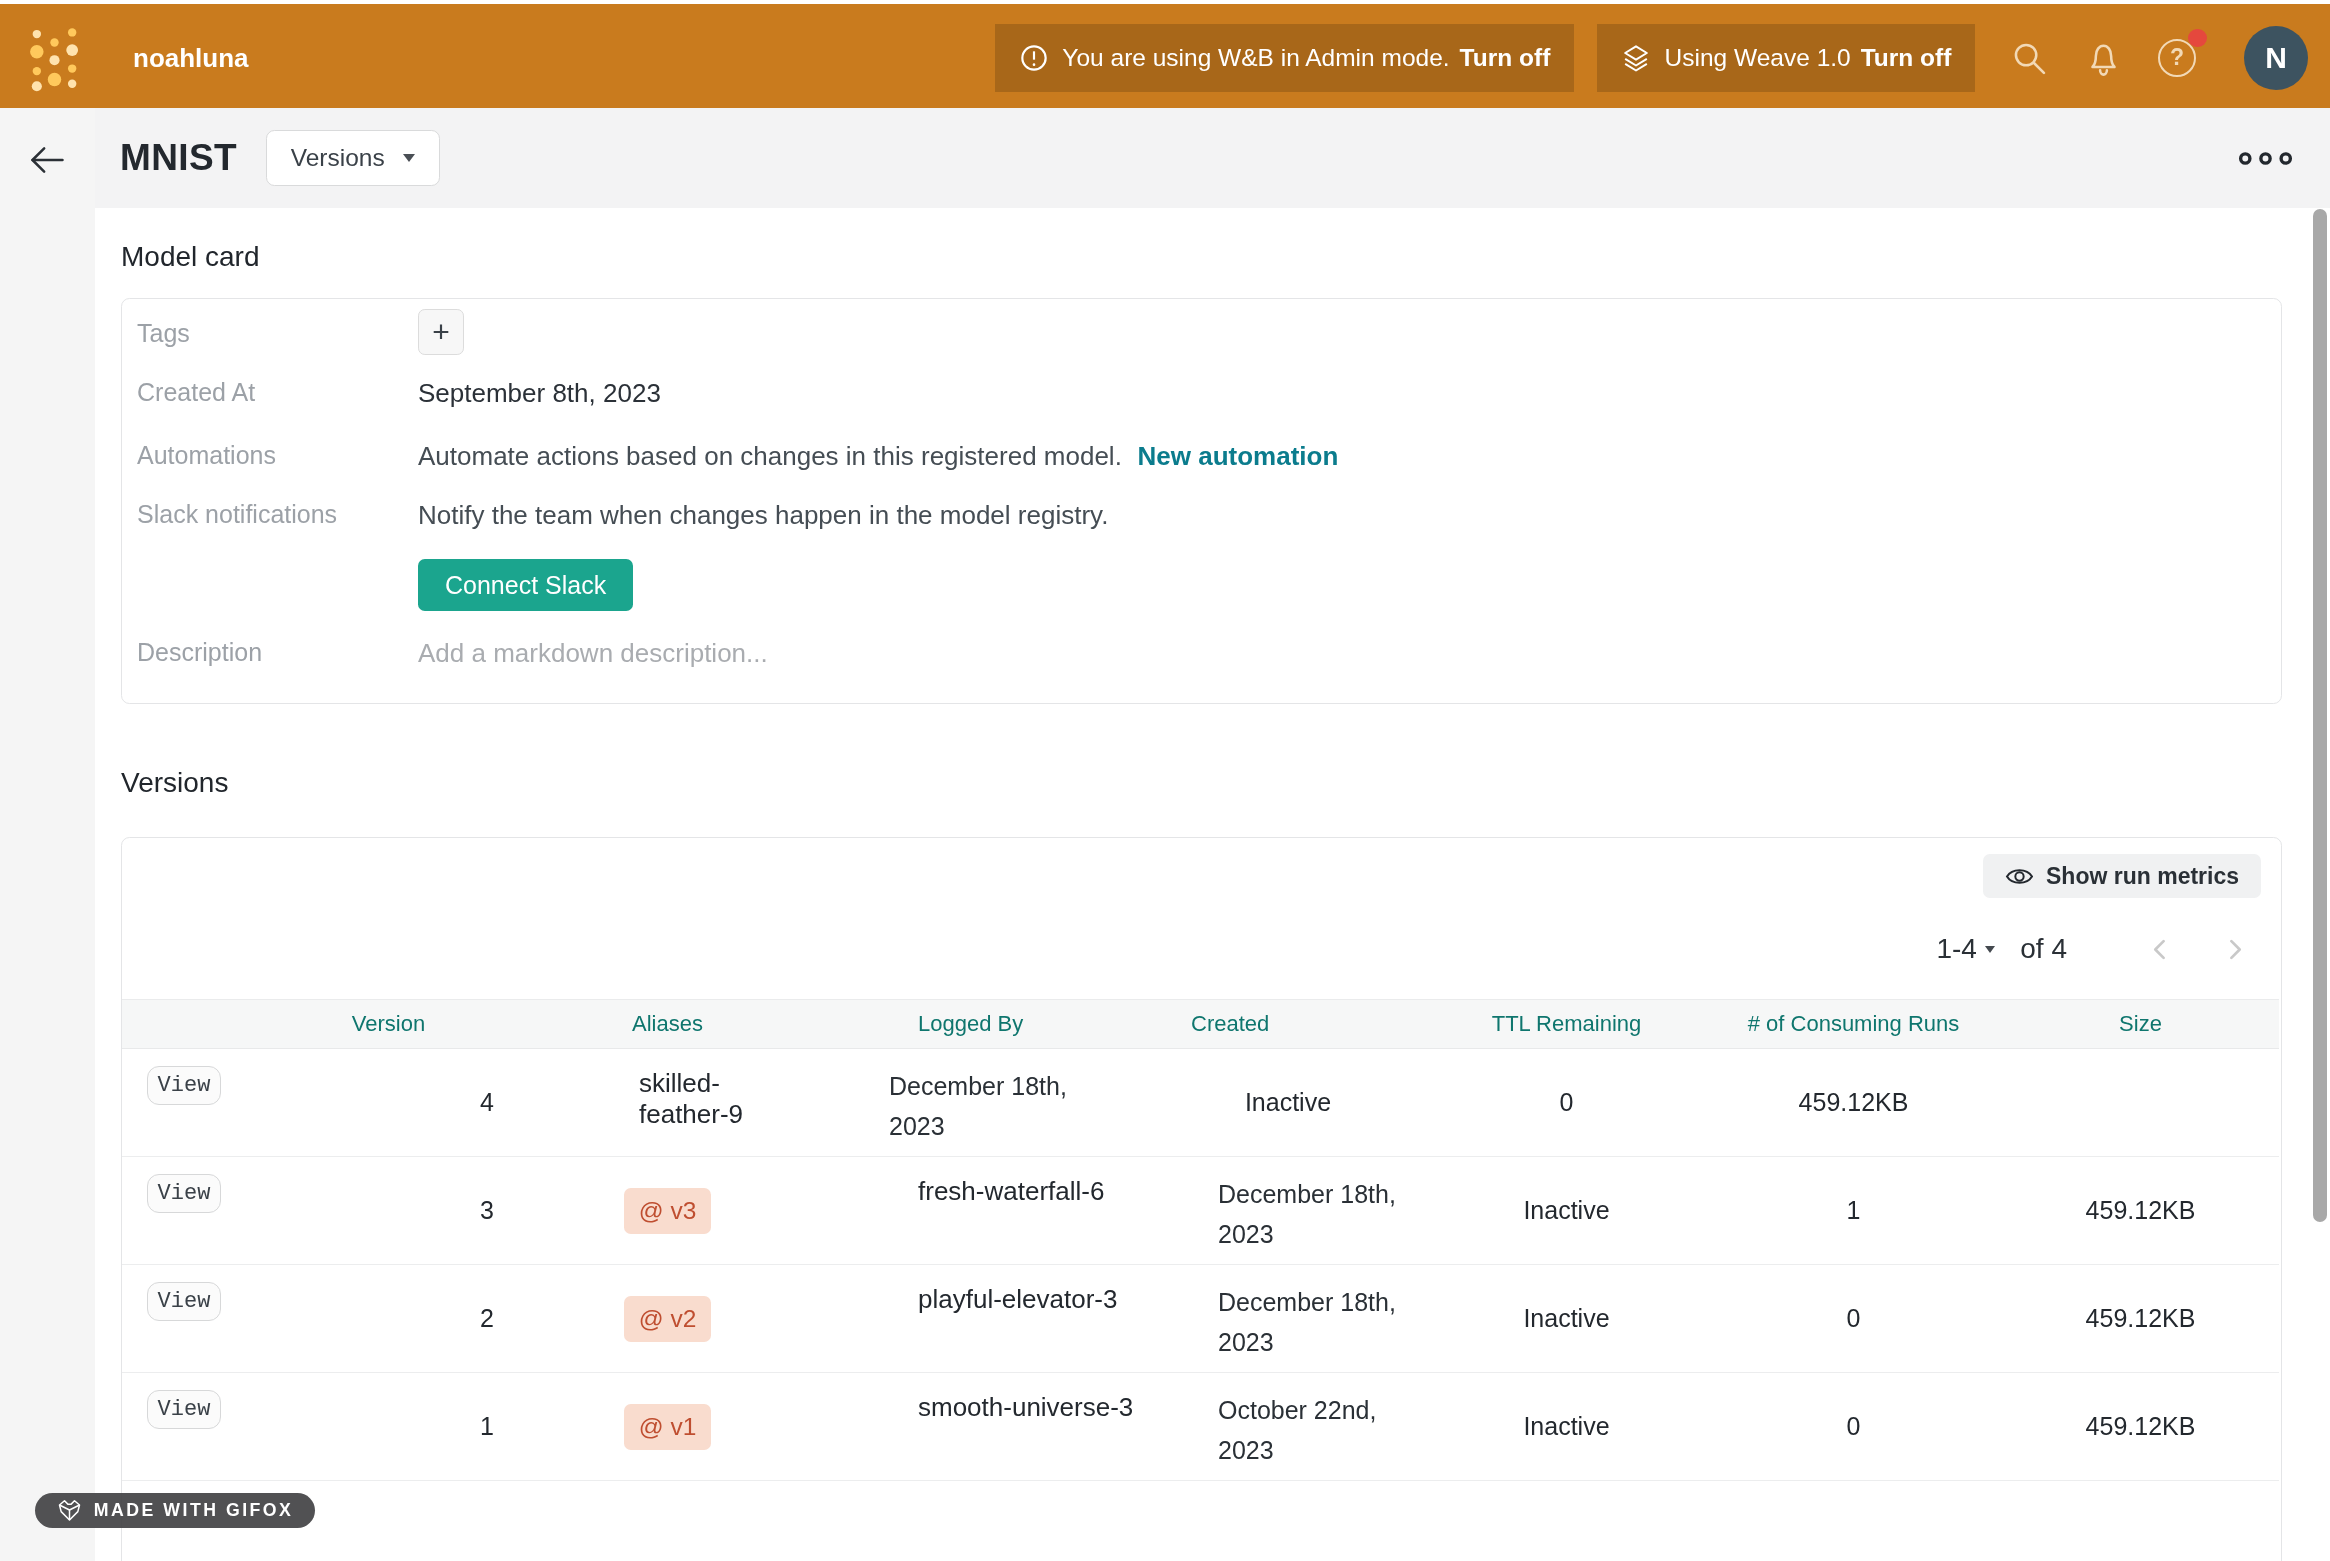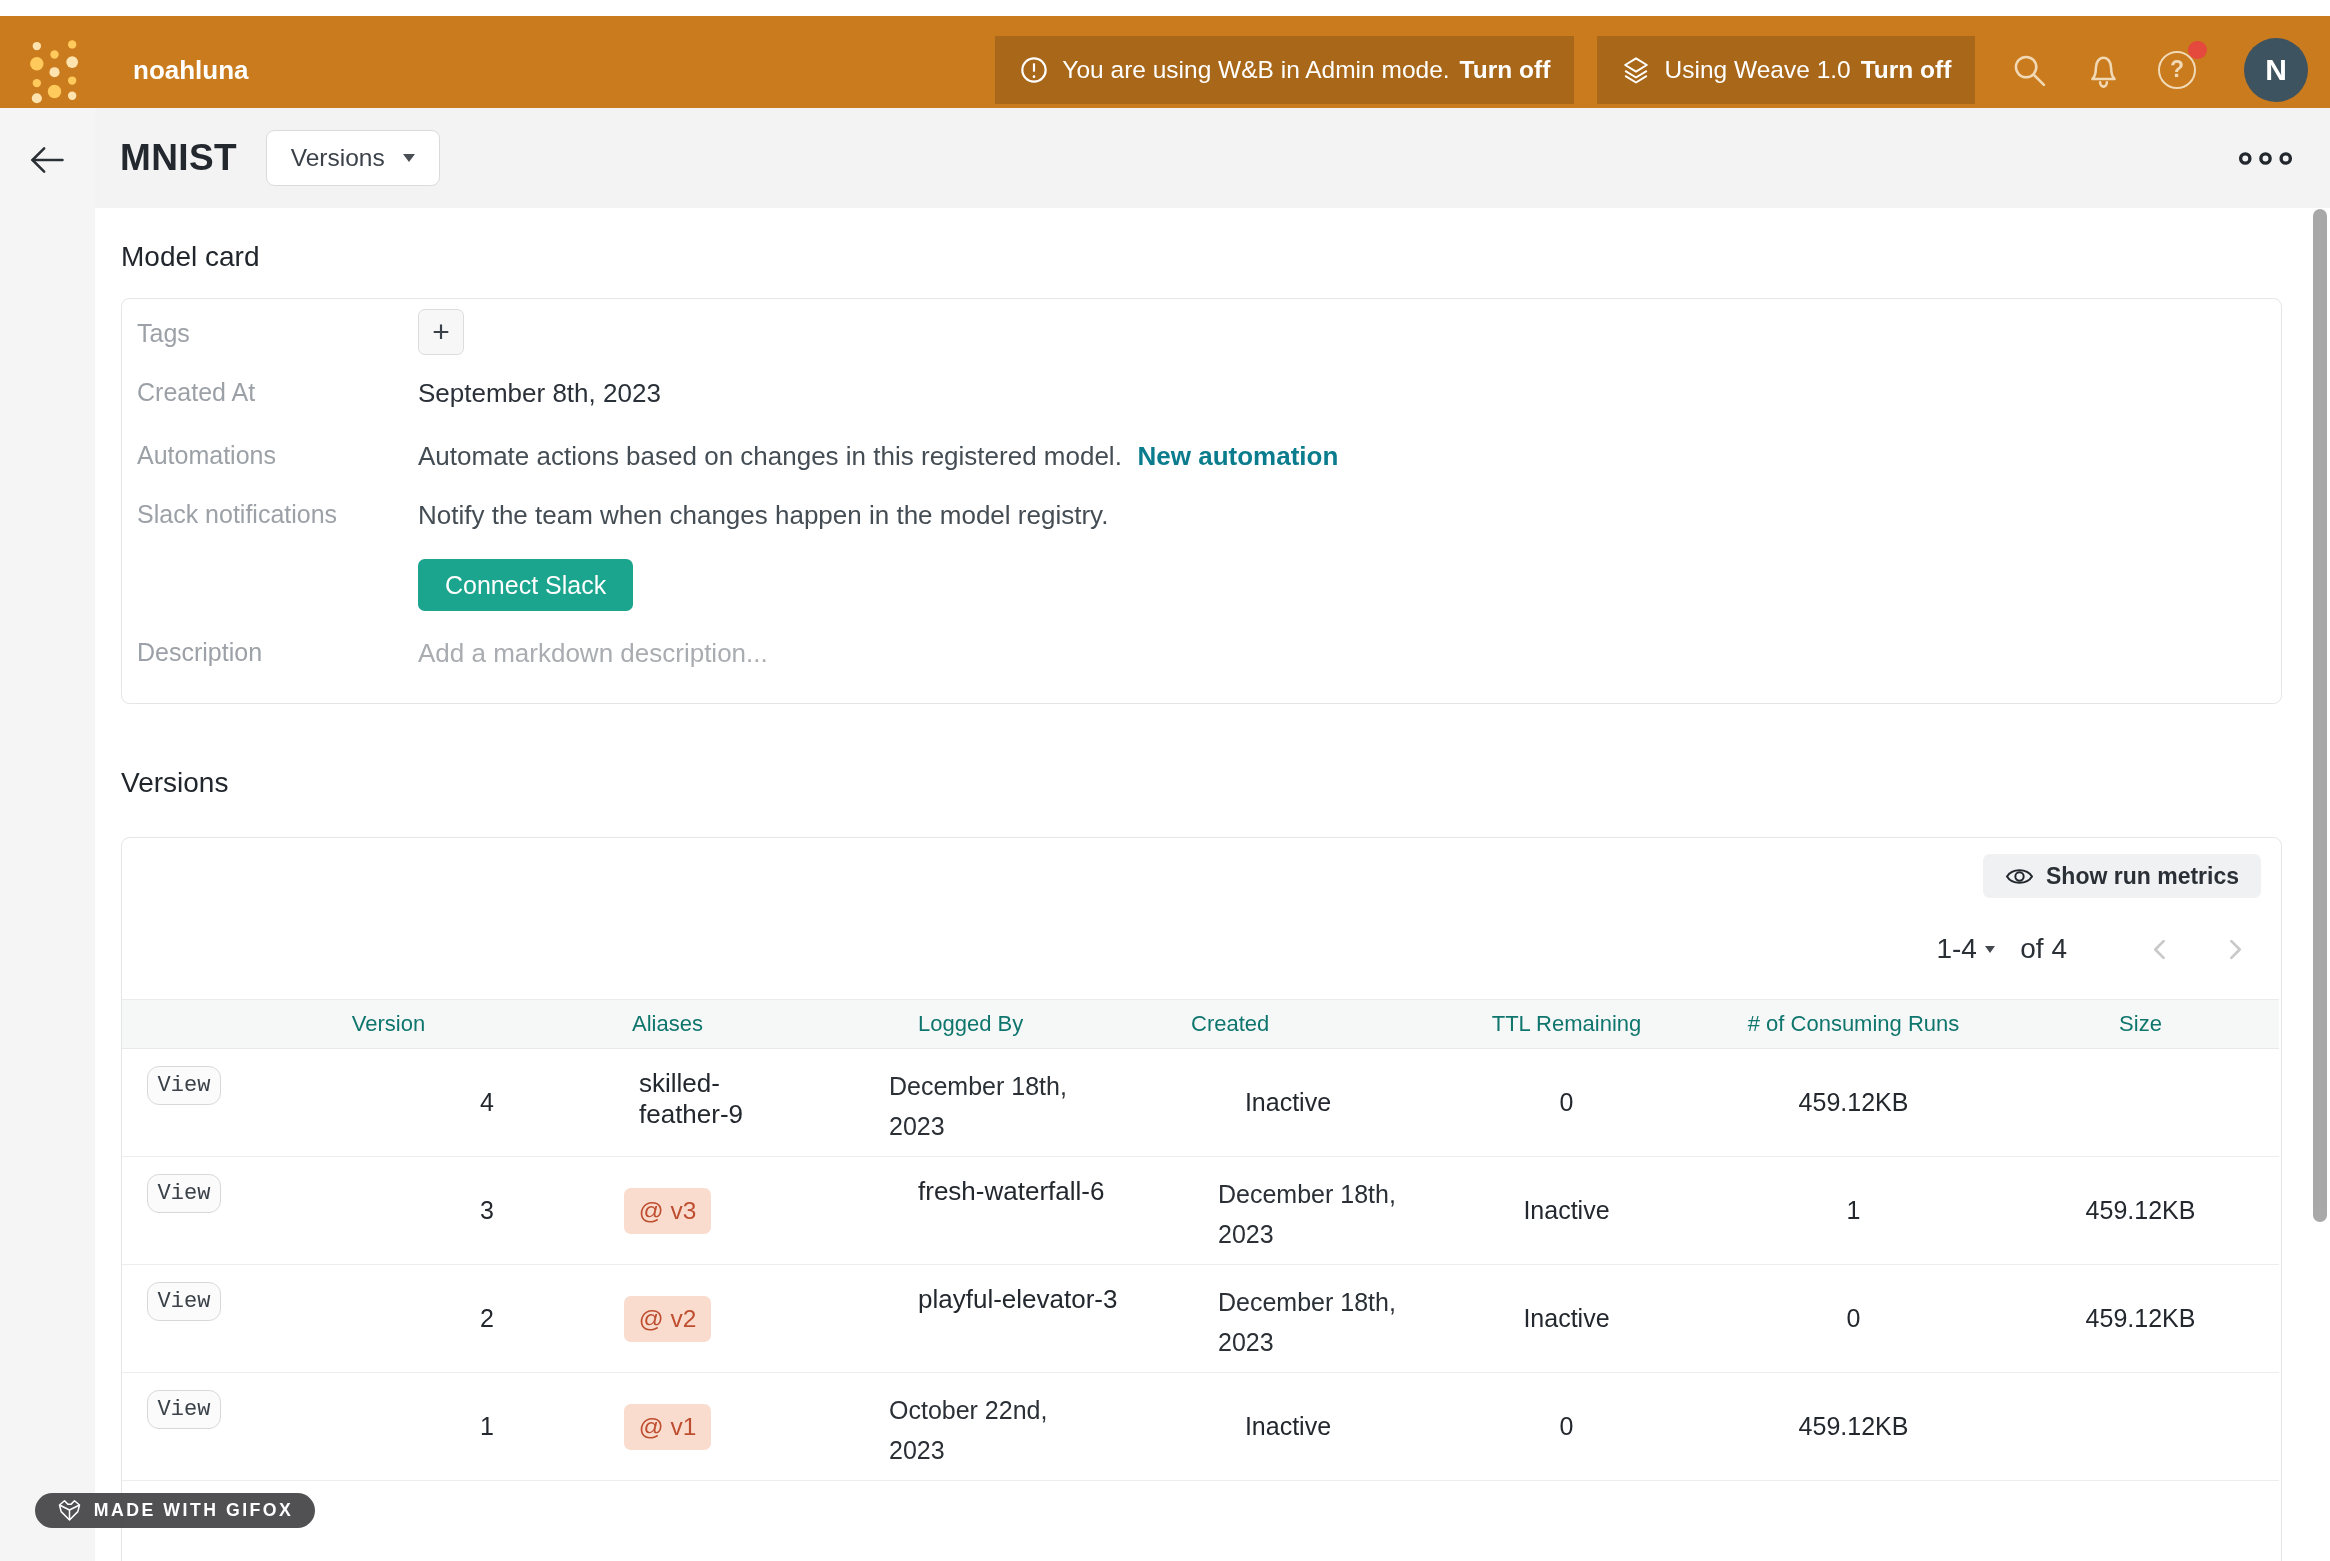--- a/index.html
+++ b/index.html
@@ -5,21 +5,21 @@
   html,body { margin:0; padding:0; background:#ffffff; }
   #app {
     position:relative; width:2330px; height:1562px; overflow:hidden;
     background:#ffffff;
     font-family:"Liberation Sans","DejaVu Sans",sans-serif;
     color:#23282E;
   }
 
   
   .navbar {
-    position:absolute; top:16px; left:0; width:2330px; height:108px;
+    position:absolute; top:4px; left:0; width:2330px; height:108px;
     background:#C97B1E; display:flex; align-items:center;
   }
   .nav-logo { margin-left:30px; width:49px; height:69px; flex:0 0 auto; }
   .org-name { margin-left:54px; font-size:26px; font-weight:700; color:#ffffff; }
   .nav-spacer { flex:1; }
   .nav-pill {
     height:68px; border-radius:0; background:rgba(0,0,0,0.16);
     display:flex; align-items:center; padding:0 23.6px; color:#ffffff;
     font-size:24.5px; white-space:nowrap; cursor:pointer;
   }
@@ -349,20 +349,21 @@
       </div>
 
       <div class="grid-row trow">
         <div class="td col-view">
             <button class="btn-view">View</button>
           </div>
         <div class="td col-version">1</div>
         <div class="td col-aliases">
           <span class="chip">@ v1</span>
         </div>
+        <div class="td col-logged">smooth-universe-3</div>
         <div class="td col-created">
           <span><span>October 22nd,</span><br><span>2023</span></span>
         </div>
         <div class="td">Inactive</div>
         <div class="td">0</div>
         <div class="td">459.12KB</div>
       </div>
     </div>
   </div>
 

